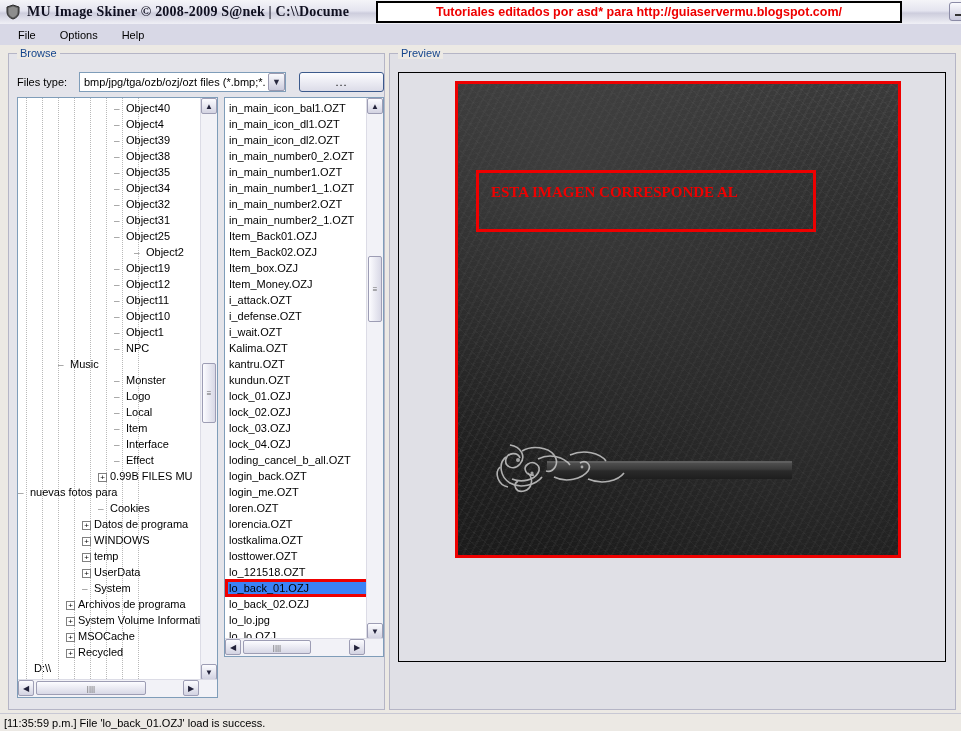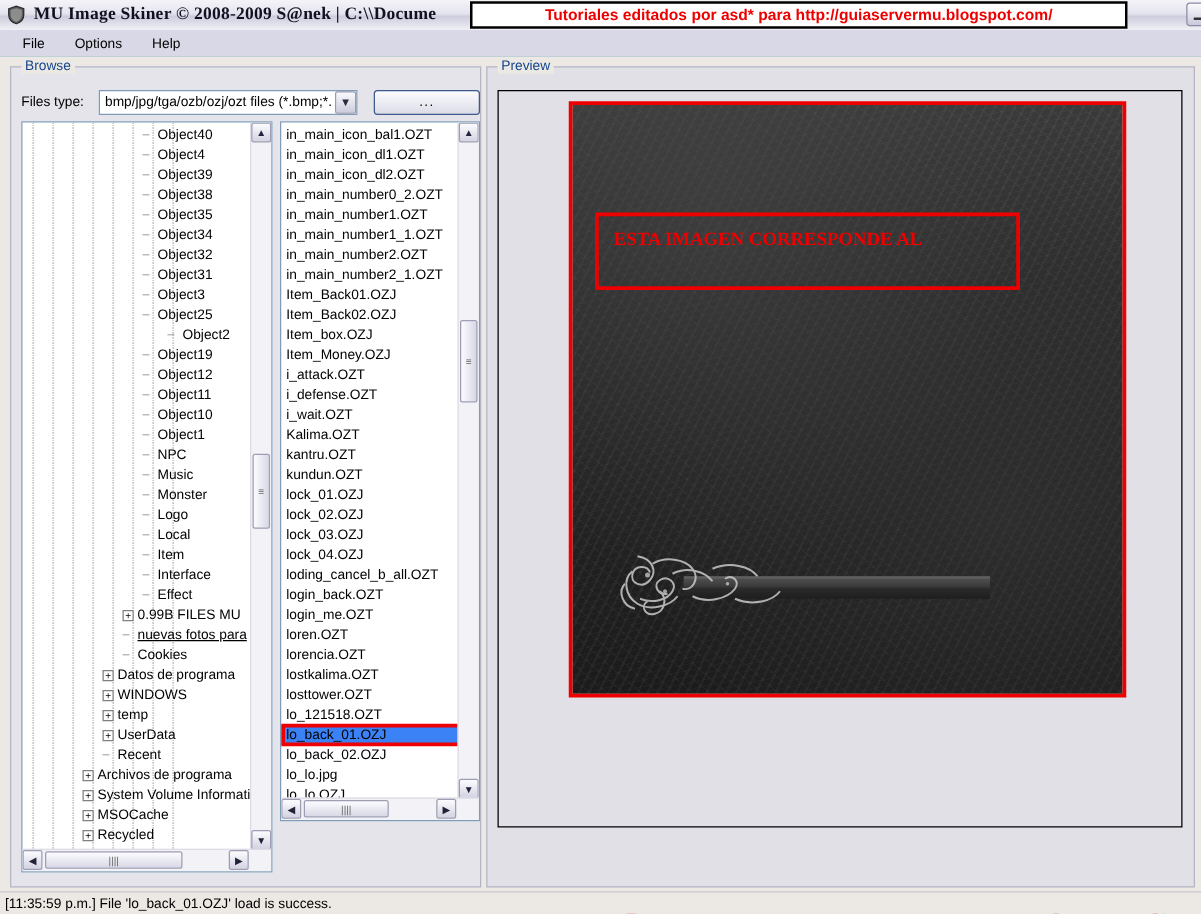--- a/index.html
+++ b/index.html
@@ -313,44 +313,43 @@
           </div>
           <div class="tree" id="tree-root">
               <div class="tnode" style="padding-left: 96px;"><span class="dash">‒</span><span>Object40</span></div>
               <div class="tnode" style="padding-left: 96px;"><span class="dash">‒</span><span>Object4</span></div>
               <div class="tnode" style="padding-left: 96px;"><span class="dash">‒</span><span>Object39</span></div>
               <div class="tnode" style="padding-left: 96px;"><span class="dash">‒</span><span>Object38</span></div>
               <div class="tnode" style="padding-left: 96px;"><span class="dash">‒</span><span>Object35</span></div>
               <div class="tnode" style="padding-left: 96px;"><span class="dash">‒</span><span>Object34</span></div>
               <div class="tnode" style="padding-left: 96px;"><span class="dash">‒</span><span>Object32</span></div>
               <div class="tnode" style="padding-left: 96px;"><span class="dash">‒</span><span>Object31</span></div>
-              <div class="tnode" style="padding-left: 96px;"><span class="dash">‒</span><span>Object3</span></div>
               <div class="tnode" style="padding-left: 96px;"><span class="dash">‒</span><span>Object25</span></div>
               <div class="tnode" style="padding-left: 116px;"><span class="dash">‒</span><span>Object2</span></div>
               <div class="tnode" style="padding-left: 96px;"><span class="dash">‒</span><span>Object19</span></div>
               <div class="tnode" style="padding-left: 96px;"><span class="dash">‒</span><span>Object12</span></div>
               <div class="tnode" style="padding-left: 96px;"><span class="dash">‒</span><span>Object11</span></div>
               <div class="tnode" style="padding-left: 96px;"><span class="dash">‒</span><span>Object10</span></div>
               <div class="tnode" style="padding-left: 96px;"><span class="dash">‒</span><span>Object1</span></div>
               <div class="tnode" style="padding-left: 96px;"><span class="dash">‒</span><span>NPC</span></div>
-              <div class="tnode" style="padding-left: 96px;"><span class="dash">‒</span><span>Music</span></div>
+              <div class="tnode" style="padding-left: 40px;"><span class="dash">‒</span><span>Music</span></div>
               <div class="tnode" style="padding-left: 96px;"><span class="dash">‒</span><span>Monster</span></div>
               <div class="tnode" style="padding-left: 96px;"><span class="dash">‒</span><span>Logo</span></div>
               <div class="tnode" style="padding-left: 96px;"><span class="dash">‒</span><span>Local</span></div>
               <div class="tnode" style="padding-left: 96px;"><span class="dash">‒</span><span>Item</span></div>
               <div class="tnode" style="padding-left: 96px;"><span class="dash">‒</span><span>Interface</span></div>
               <div class="tnode" style="padding-left: 96px;"><span class="dash">‒</span><span>Effect</span></div>
               <div class="tnode" style="padding-left: 80px;"><span class="plus">+</span><span>0.99B FILES MU</span></div>
-              <div class="tnode" style="padding-left: 80px; text-decoration: underline;"><span class="dash">‒</span><span>nuevas fotos para</span></div>
+              <div class="tnode" style=""><span class="dash">‒</span><span>nuevas fotos para</span></div>
               <div class="tnode" style="padding-left: 80px;"><span class="dash">‒</span><span>Cookies</span></div>
               <div class="tnode" style="padding-left: 64px;"><span class="plus">+</span><span>Datos de programa</span></div>
               <div class="tnode" style="padding-left: 64px;"><span class="plus">+</span><span>WINDOWS</span></div>
               <div class="tnode" style="padding-left: 64px;"><span class="plus">+</span><span>temp</span></div>
               <div class="tnode" style="padding-left: 64px;"><span class="plus">+</span><span>UserData</span></div>
-              <div class="tnode" style="padding-left: 64px;"><span class="dash">‒</span><span>Recent</span></div>
+              <div class="tnode" style="padding-left: 64px;"><span class="dash">‒</span><span>System</span></div>
               <div class="tnode" style="padding-left: 48px;"><span class="plus">+</span><span>Archivos de programa</span></div>
               <div class="tnode" style="padding-left: 48px;"><span class="plus">+</span><span>System Volume Information</span></div>
               <div class="tnode" style="padding-left: 48px;"><span class="plus">+</span><span>MSOCache</span></div>
               <div class="tnode" style="padding-left: 48px;"><span class="plus">+</span><span>Recycled</span></div>
               <div class="tnode" style="padding-left: 16px;"><span>D:\\</span></div>
             </div>
         </div>
         <div class="vscroll">
           <div class="sb-btn up">▲</div>
           <div class="sb-thumb-v" style="top:265px;height:60px">

